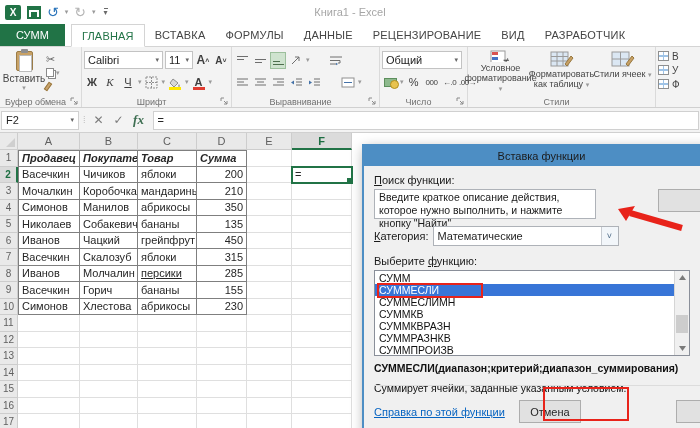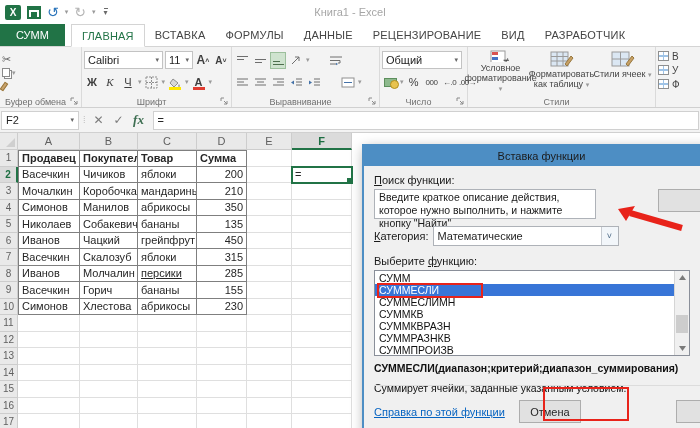--- a/index.html
+++ b/index.html
@@ -92,21 +92,21 @@
   .chdr.active { background:#dbdbdb; color:#1d6e42; font-weight:bold; border-bottom:2px solid #217346; }
   .srow { display:flex; height:16.5px; }
   .rhdr { width:18px; background:#e9e9e9; border-right:1px solid #cdcdcd; border-bottom:1px solid #cdcdcd;
     color:#5f5f5f; font-size:10px; display:flex; align-items:center; justify-content:center; }
   .rhdr.active { background:#dbdbdb; color:#1d6e42; font-weight:bold; border-right:2px solid #217346; }
   .cell { border-right:1px solid #dfdfdf; border-bottom:1px solid #dfdfdf; padding:0 3px; display:flex; align-items:center;
     font-size:11px; overflow:hidden; white-space:nowrap; }
   .cell.tb { border-right:1px solid #7f7f7f; border-bottom:1px solid #7f7f7f; }
   .cell.tb-top { border-top:1px solid #7f7f7f; }
   .cell.tb-left { border-left:1px solid #7f7f7f; }
-  .cell.hd { font-weight:bold; }
+  .cell.hd { font-weight:bold;font-style:italic; }
   .cell.num { justify-content:flex-end; }
   .cell.acell { outline:2px solid #217346; outline-offset:-1px; position:relative; z-index:2; }
   .cell.acell::after { content:""; position:absolute; right:-2px; bottom:-2px; width:5px; height:5px; background:#217346; border:1px solid #fff; }
 
   
   .dialog { position:absolute; left:362px; top:144px; width:392px; height:290px; background:#f0f0f0;
     border:2px solid #4d8ec4; box-shadow:2px 4px 12px rgba(0,0,0,.35); z-index:10; }
   .dtitle { height:20px; background:#4d8ec4; display:flex; align-items:center; position:relative; }
   .dtitle-text { flex:1; text-align:center; color:#1c1c1c; font-size:11px; }
   .dhelp { color:#2a2a2a; font-size:11px; font-weight:bold; padding:0 8px; }
@@ -177,20 +177,25 @@
         <div class="tab">ДАННЫЕ</div>
         <div class="tab">РЕЦЕНЗИРОВАНИЕ</div>
         <div class="tab">ВИД</div>
         <div class="tab">РАЗРАБОТЧИК</div>
       </div>
   </div>
 
   <div class="ribbon">
 
     <div class="rgroup g-clip">
+      <div class="paste-btn">
+        <div class="clip-ic"></div>
+        <div class="paste-lbl">Вставить</div>
+        <span class="mini-dd">▾</span>
+      </div>
       <div class="clip-mini">
         <div class="mini-row">
             <span class="scissors">✂</span>
           </div>
         <div class="mini-row">
             <span class="copy-ic"></span>
             <span class="mini-dd">▾</span>
           </div>
         <div class="mini-row">
             <span class="brush-ic"></span>

